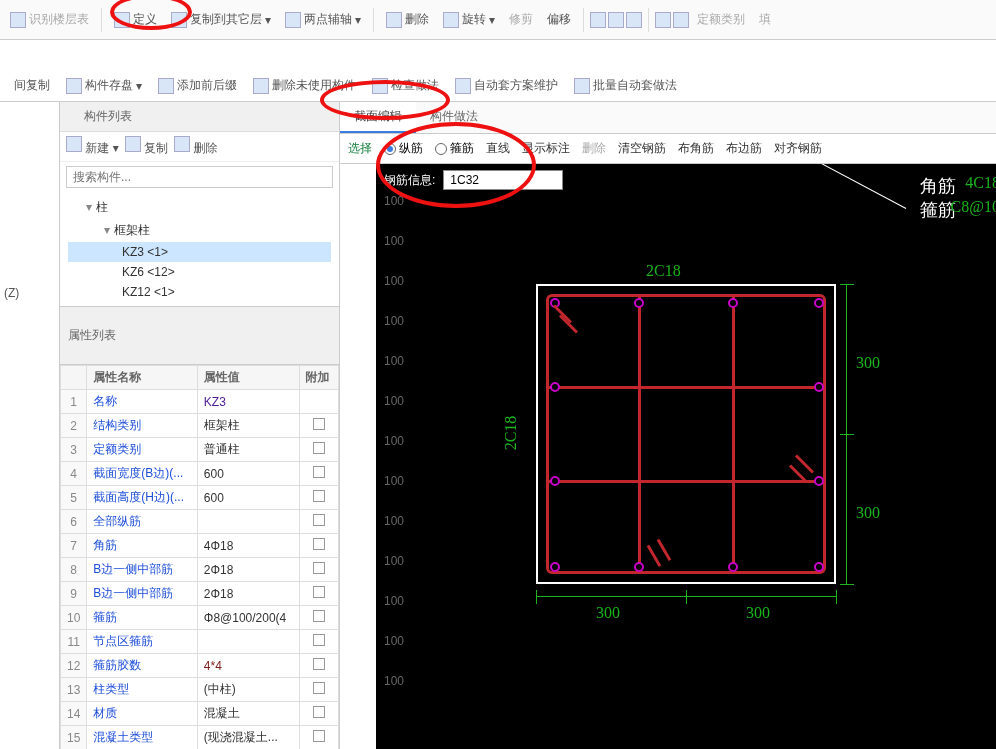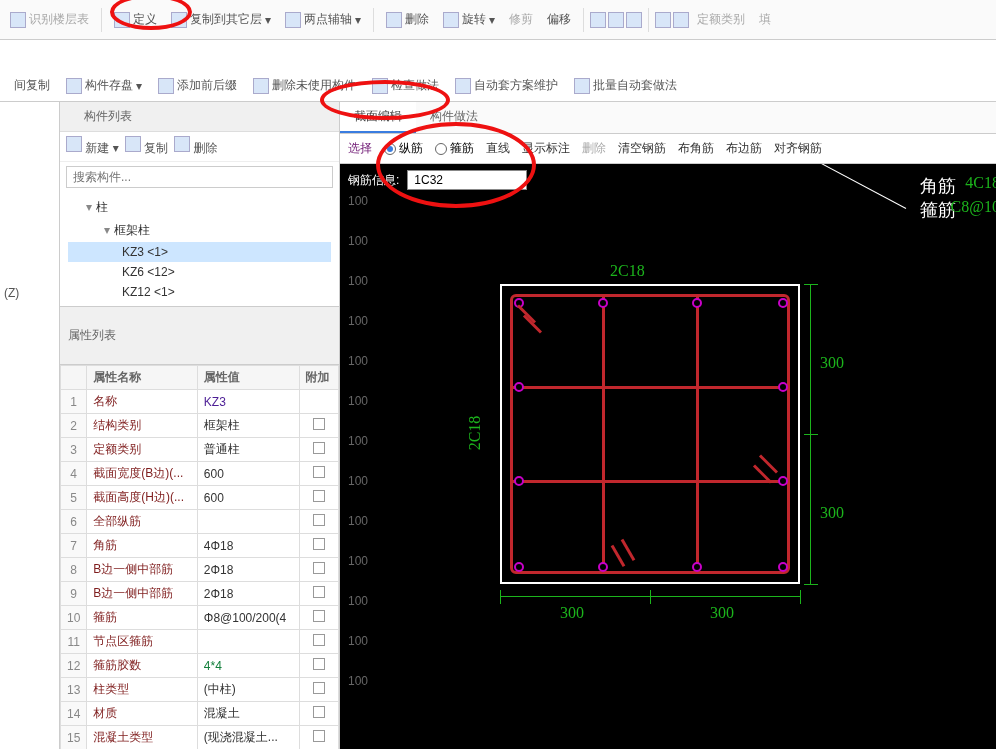--- a/index.html
+++ b/index.html
@@ -31,39 +31,39 @@
 .tree-item.l2 { padding-left: 36px; }
 .tree-item.l3 { padding-left: 54px; }
 .tree-item.sel { background: #cde6ff; }
 .tree-toggle { color: #888; margin-right: 4px; }
 
 .prop-hdr { background: #f0f0f0; padding: 20px 8px; border-top: 1px solid #ccc; border-bottom: 1px solid #ccc; color: #666; }
 .prop-table { width: 100%; border-collapse: collapse; }
 .prop-table th, .prop-table td { border: 1px solid #ddd; padding: 3px 6px; text-align: left; font-size: 12px; }
 .prop-table th { background: #f6f6f6; color: #666; font-weight: bold; }
 .prop-table td:first-child { width: 26px; text-align: center; color: #888; background: #f9f9f9; }
-.prop-table td:nth-child(2) { color: #7f1d1d; }
+.prop-table td:nth-child(2) { color: #1d4ed8; }
 .chk { width: 12px; height: 12px; border: 1px solid #999; display: inline-block; }
 
 
 .right-tabs { display: flex; border-bottom: 1px solid #ccc; background: #fafafa; }
 .right-tab { padding: 6px 14px; cursor: pointer; color: #666; }
 .right-tab.active { border-bottom: 2px solid #3a7de0; color: #333; background: #fff; }
 
 .right-toolbar { display: flex; align-items: center; padding: 6px 8px; gap: 12px; border-bottom: 1px solid #ccc; background: #fff; }
 .radio { display: inline-flex; align-items: center; gap: 3px; cursor: pointer; }
 .radio-circle { width: 12px; height: 12px; border: 1px solid #666; border-radius: 50%; display: inline-flex; align-items: center; justify-content: center; }
 .radio-circle.on::after { content:""; width:6px; height:6px; background:#3a7de0; border-radius:50%; }
 .tb-link { color: #333; cursor: pointer; }
 .tb-link.disabled { color: #aaa; }
 
 .info-row { display: flex; align-items: center; gap: 8px; padding: 6px 8px; background: #000; color: #fff; }
 .info-row input { width: 120px; padding: 2px 6px; border: 1px solid #888; }
 
-.canvas { flex: 1; background: #000; position: relative; overflow: hidden; }
+.canvas { flex: 1; background: #000; position: relative; overflow: hidden; margin-left: 36px; }
 .ruler-y { position: absolute; left: 8px; top: 0; color: #666; font-size: 11px; }
 .ruler-y div { height: 40px; }
 .dim-txt { position: absolute; color: #1cb41c; font-family: serif; font-size: 16px; }
 .dim-line { position: absolute; background: #1cb41c; }
 .ann-txt { position: absolute; color: #fff; font-family: serif; font-size: 18px; }
 
 
 .sect-outer { position: absolute; border: 2px solid #fff; }
 .sect-stirrup { position: absolute; border: 3px solid #c1272d; border-radius: 6px; }
 .sect-grid { position: absolute; background: #c1272d; }
@@ -254,21 +254,21 @@
             </tr>
             <tr>
               <td>11</td>
               <td>节点区箍筋</td>
               <td style="color:#333"></td>
               <td style="text-align:center"><span class="chk"></span></td>
             </tr>
             <tr>
               <td>12</td>
               <td>箍筋胶数</td>
-              <td style="color:#15803d">4*4</td>
+              <td style="color:#7f1d1d">4*4</td>
               <td style="text-align:center"><span class="chk"></span></td>
             </tr>
             <tr>
               <td>13</td>
               <td>柱类型</td>
               <td style="color:#333">(中柱)</td>
               <td style="text-align:center"><span class="chk"></span></td>
             </tr>
             <tr>
               <td>14</td>
@@ -292,21 +292,21 @@
     </table>
     </div>
   </div>
 
   <div class="col-right">
     <div class="right-tabs">
       <div class="right-tab active">截面编辑</div>
       <div class="right-tab">构件做法</div>
     </div>
     <div class="right-toolbar">
-      <span class="tb-link" style="color:#701a75">选择</span>
+      <span class="tb-link" style="color:#15803d">选择</span>
       <label class="radio">
           <span class="radio-circle on"></span>
           <span>纵筋</span>
         </label>
       <label class="radio">
           <span class="radio-circle"></span>
           <span>箍筋</span>
         </label>
       <span class="tb-link">直线</span>
       <span class="tb-link">显示标注</span>

